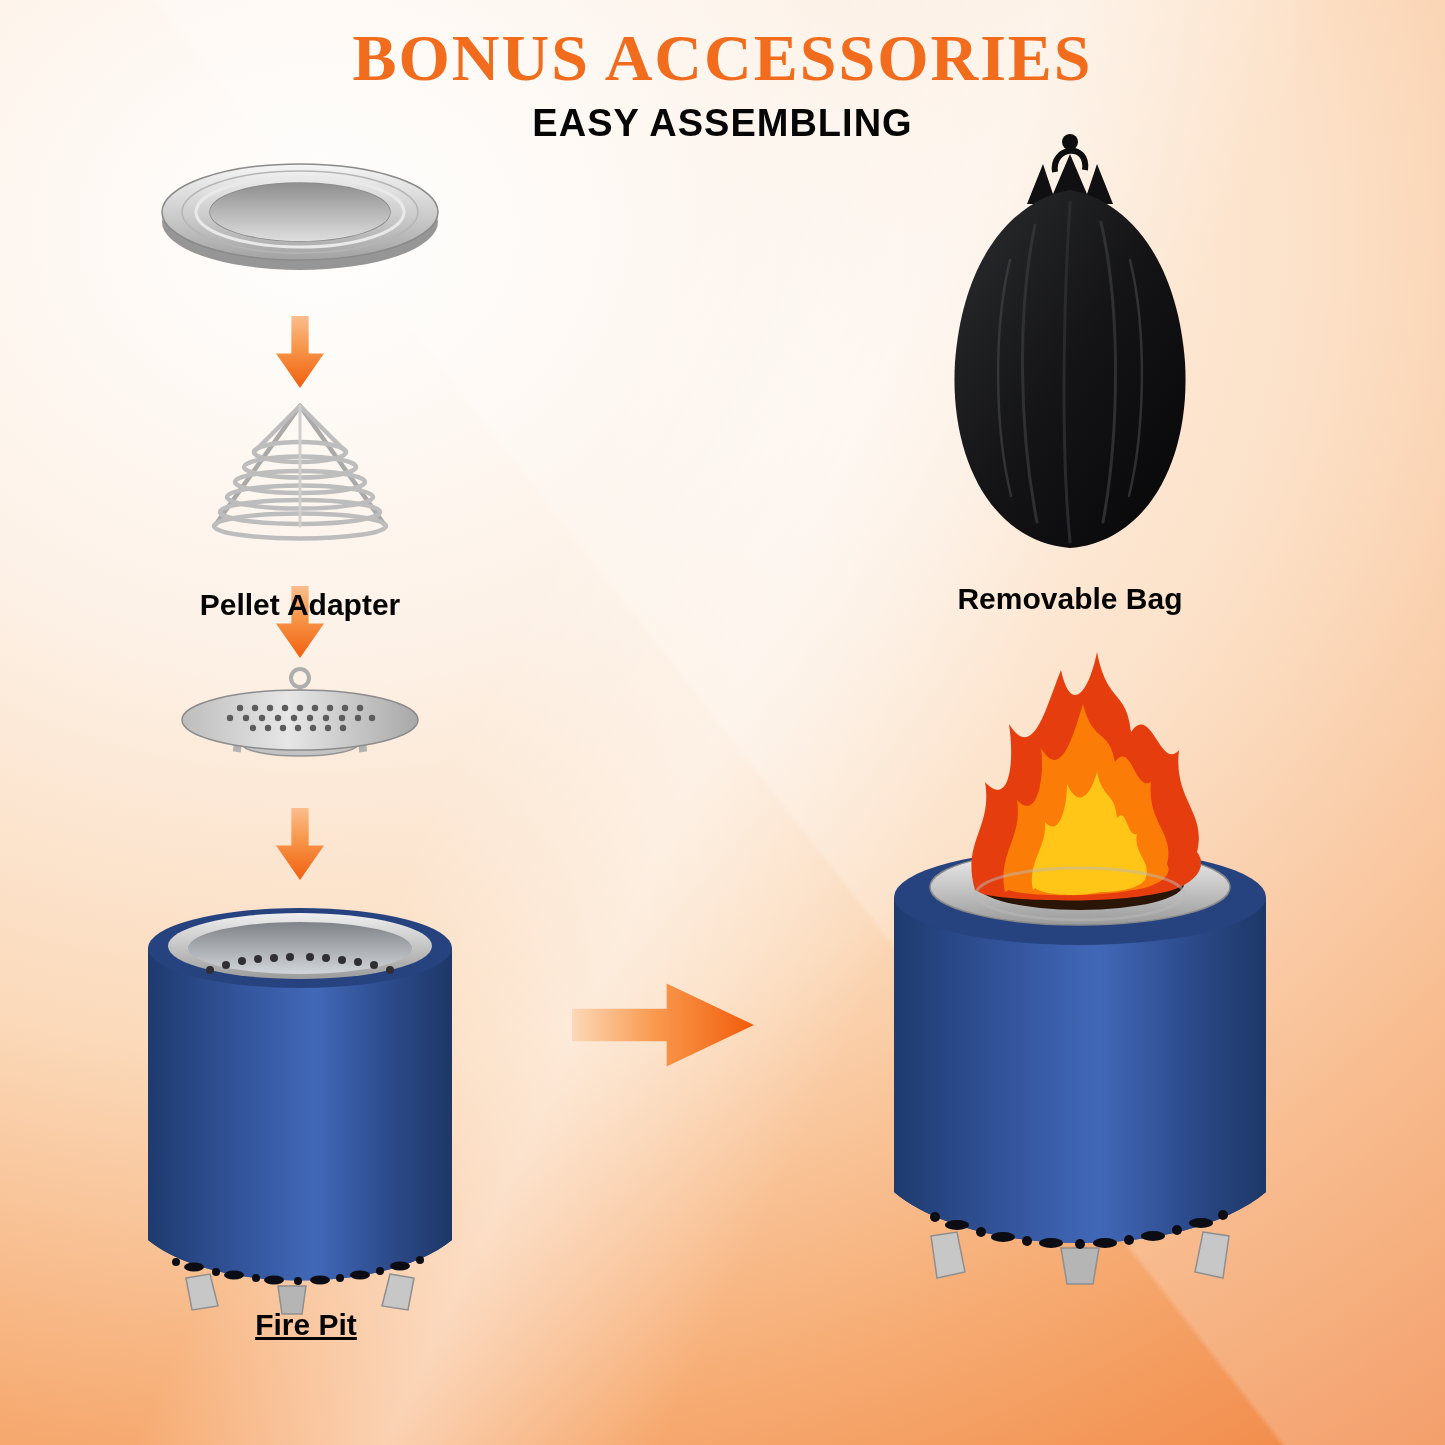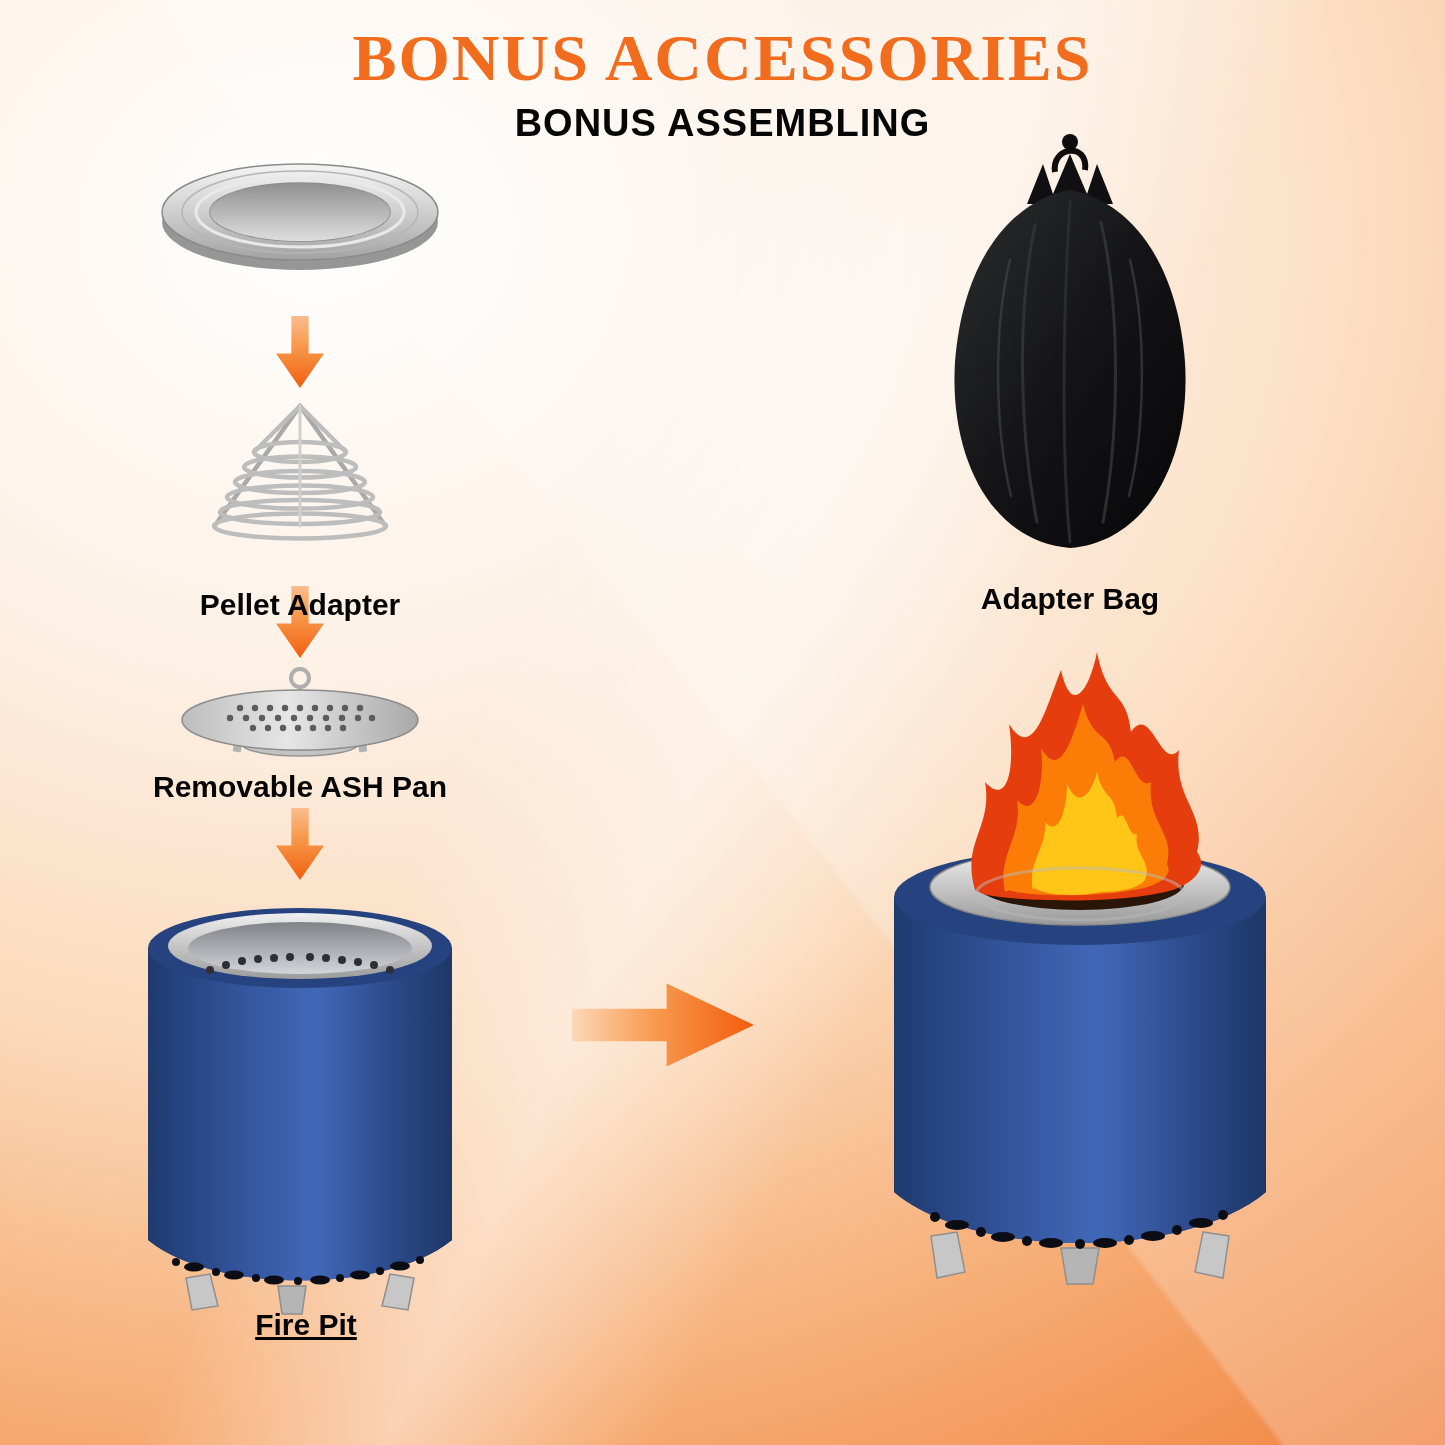--- a/index.html
+++ b/index.html
@@ -49,21 +49,21 @@
     background:linear-gradient(90deg,#fcd8b8 0%,#f89a4f 45%,#f25c0b 100%);
     clip-path:polygon(0 32%,52% 32%,52% 4%,100% 50%,52% 96%,52% 68%,0 68%);
   }
 </style>
 </head>
 <body>
 
 <div class="canvas">
 
   <h1 class="title">BONUS ACCESSORIES</h1>
-  <h2 class="subtitle">BONUS ASSEMBLING</h2>
+  <h2 class="subtitle">EASY ASSEMBLING</h2>
 
   <div class="fig" style="left:150px;top:158px;width:300px;height:122px;">
     <svg viewBox="0 0 300 122">
       <defs>
         <linearGradient id="ringGrad" x1="0" y1="0" x2="0" y2="1">
           <stop offset="0" stop-color="#f5f5f5"></stop>
             <stop offset=".55" stop-color="#cbcbcb"></stop>
             <stop offset="1" stop-color="#a2a2a2"></stop>
         </linearGradient>
         <linearGradient id="ringHole" x1="0" y1="0" x2="0" y2="1">
@@ -140,21 +140,20 @@
         <circle cx="85" cy="70" r="3.2"></circle>
           <circle cx="100" cy="70" r="3.2"></circle>
           <circle cx="115" cy="70" r="3.2"></circle>
         <circle cx="130" cy="70" r="3.2"></circle>
           <circle cx="145" cy="70" r="3.2"></circle>
           <circle cx="160" cy="70" r="3.2"></circle>
         <circle cx="175" cy="70" r="3.2"></circle>
       </g>
     </svg>
   </div>
-  <div class="caption" style="left:120px;top:770px;width:360px;">Removable ASH Pan</div>
 
   <div class="down-arrow" style="left:276px;top:808px;"></div>
 
   <div class="fig" style="left:128px;top:890px;width:344px;height:430px;">
     <svg viewBox="0 0 344 430">
       <defs>
         <linearGradient id="bodyGrad" x1="0" y1="0" x2="1" y2="0">
           <stop offset="0" stop-color="#1e3a6e"></stop>
             <stop offset=".3" stop-color="#33549b"></stop>
           <stop offset=".55" stop-color="#4168b8"></stop>
@@ -232,21 +231,21 @@
       <path d="M155,60 C 98,70 48,128 40,232 C 34,330 78,412 155,418 C 232,412 276,330 270,232 C 262,128 212,70 155,60 Z" fill="url(#bagGrad)"></path>
       <g fill="none" stroke-linecap="round">
         <path d="M120,95 C102,180 104,300 122,392" stroke="#36373b" stroke-width="3" opacity=".8"></path>
         <path d="M186,92 C206,180 204,305 188,392" stroke="#36373b" stroke-width="3" opacity=".8"></path>
         <path d="M155,72 C147,200 147,330 155,412" stroke="#2c2d31" stroke-width="3" opacity=".9"></path>
         <path d="M95,130 C78,200 80,300 96,366" stroke="#46474c" stroke-width="2.5" opacity=".6"></path>
         <path d="M215,130 C232,200 230,300 214,366" stroke="#46474c" stroke-width="2.5" opacity=".6"></path>
       </g>
     </svg>
   </div>
-  <div class="caption" style="left:915px;top:582px;width:310px;">Adapter Bag</div>
+  <div class="caption" style="left:915px;top:582px;width:310px;">Removable Bag</div>
 
   <div class="fig" style="left:865px;top:632px;width:430px;height:670px;">
     <svg viewBox="0 0 430 670">
       <defs>
         <linearGradient id="bodyGrad2" x1="0" y1="0" x2="1" y2="0">
           <stop offset="0" stop-color="#1e3a6e"></stop>
             <stop offset=".3" stop-color="#33549b"></stop>
           <stop offset=".55" stop-color="#4168b8"></stop>
             <stop offset=".8" stop-color="#2c4a8a"></stop>
           <stop offset="1" stop-color="#1d3766"></stop>

